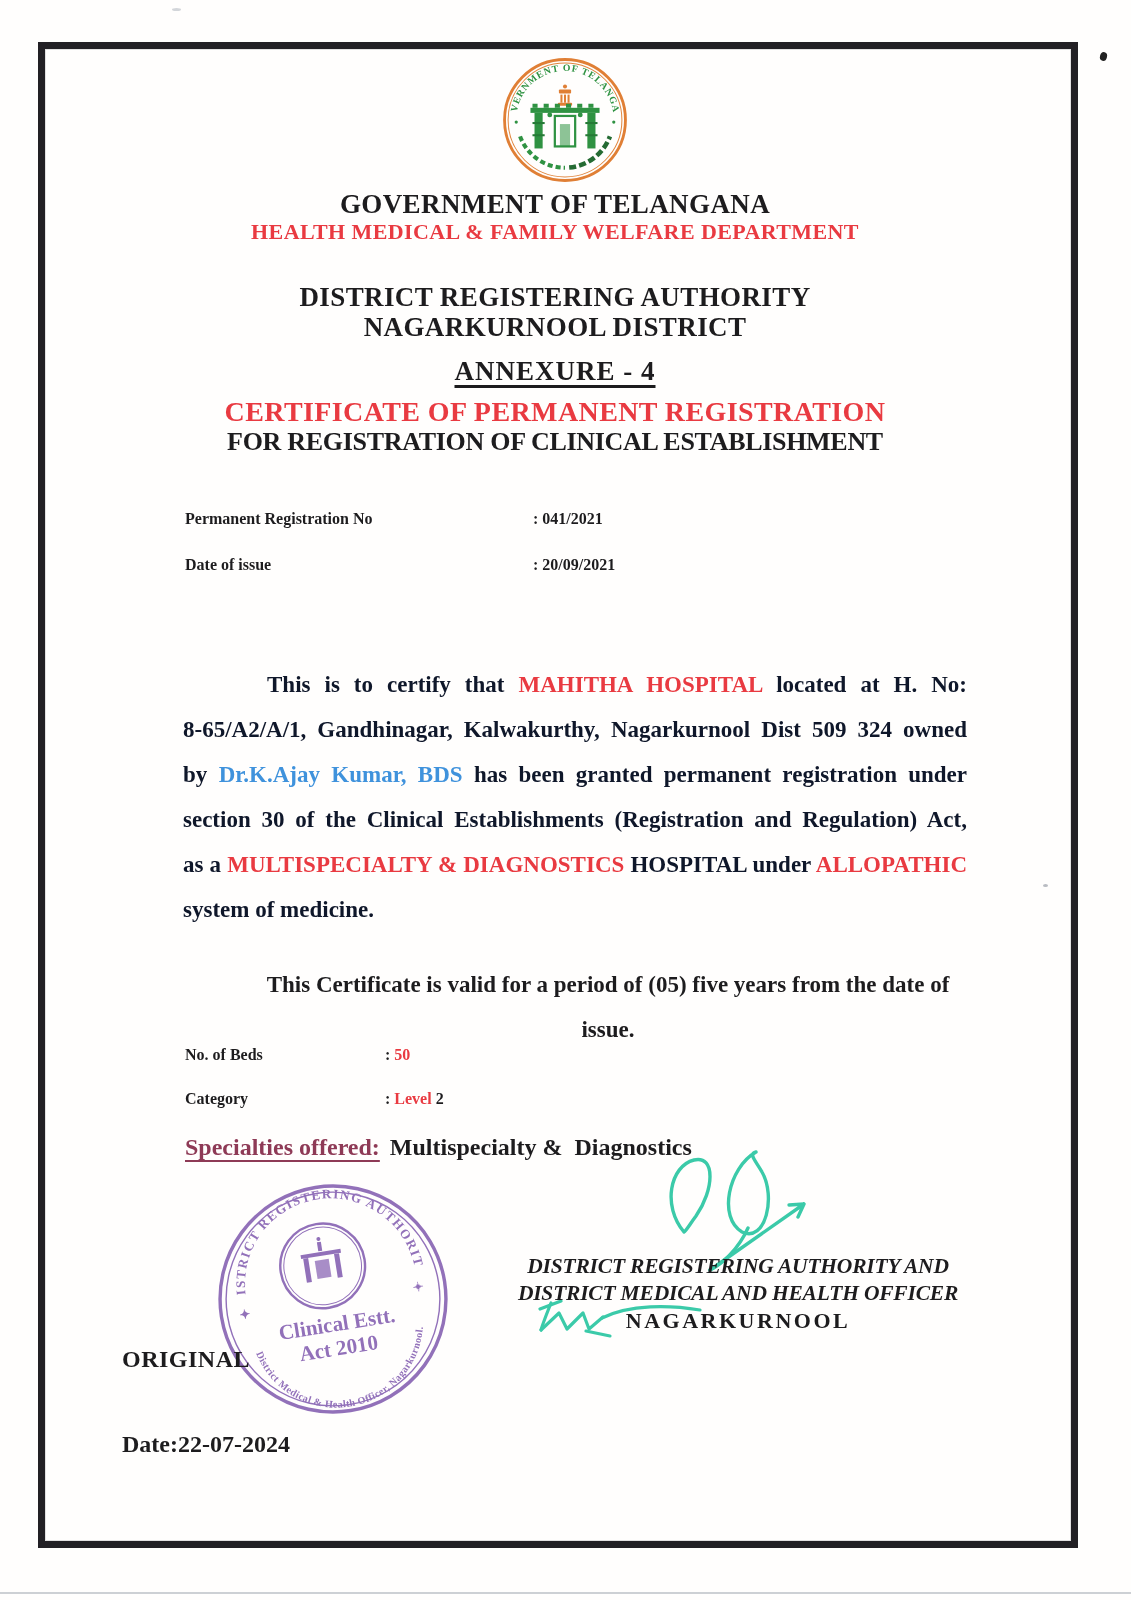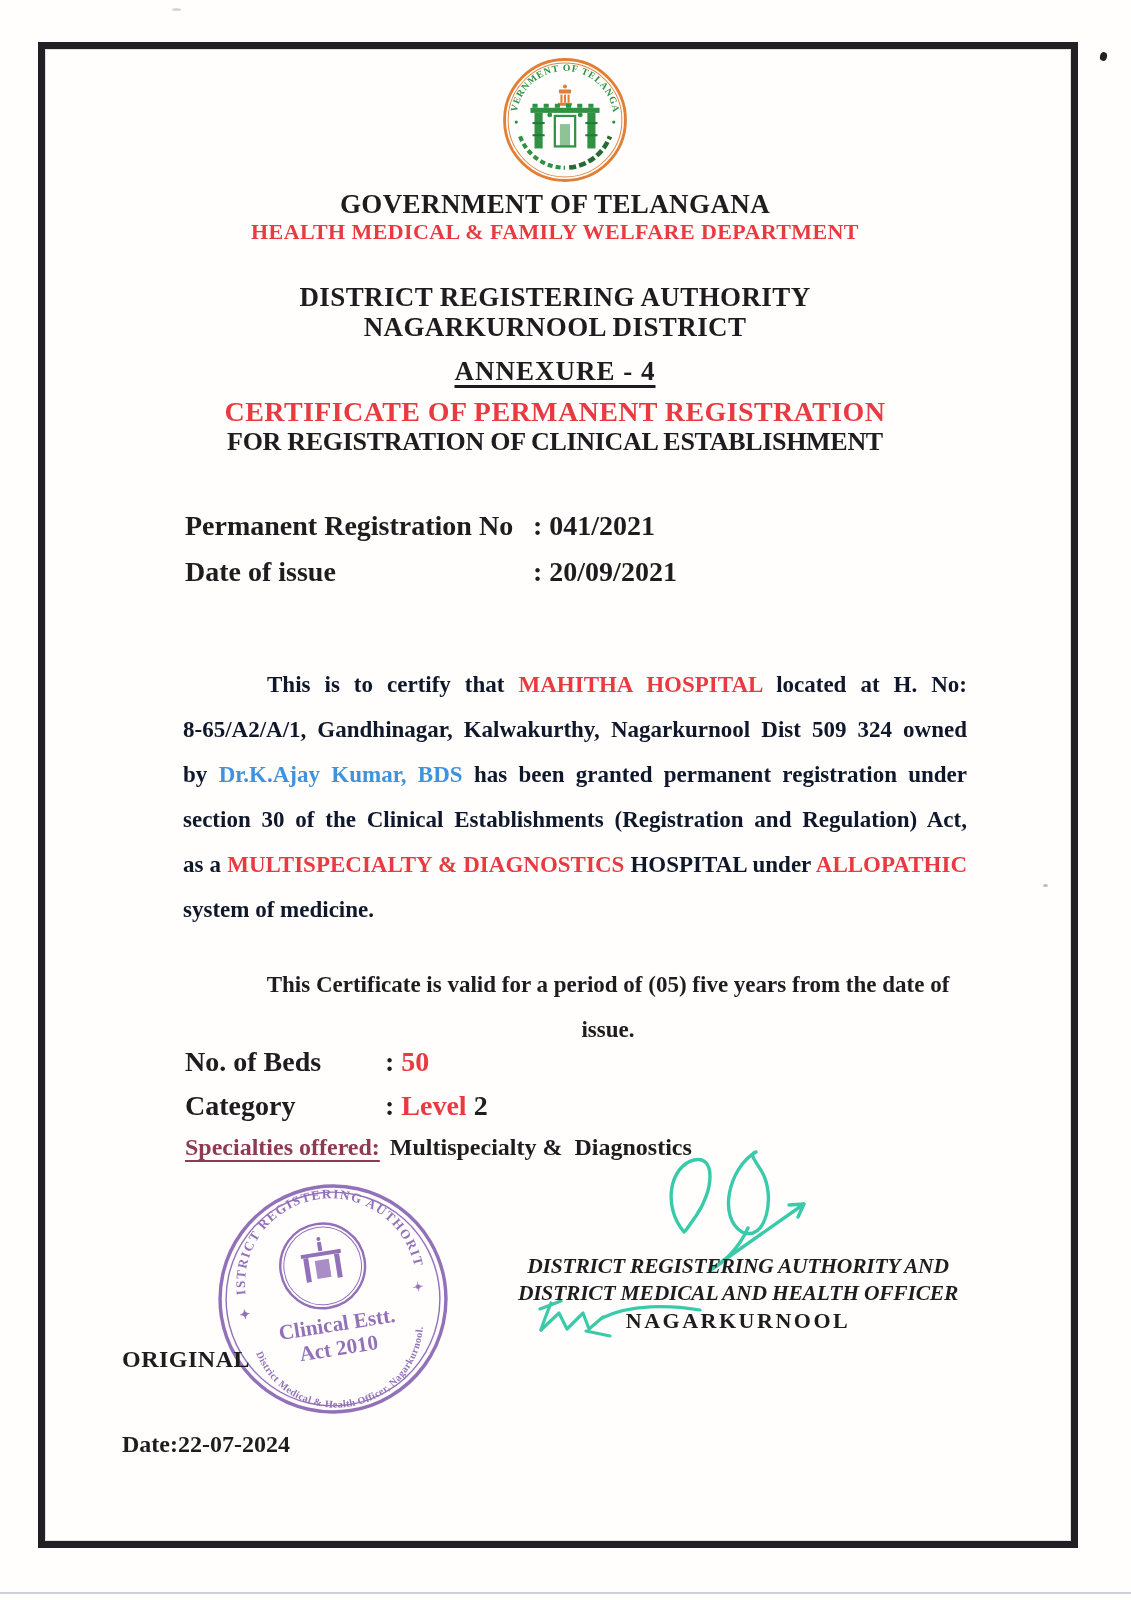--- a/index.html
+++ b/index.html
@@ -20,21 +20,21 @@
   .c-black{color:#0f172a;}
   .c-maroon{color:#8e3a56;}
   .gov-line{top:189px;font-size:27px;}
   .dept-line{top:219px;font-size:22px;color:#e93a41;}
   .dra-line{top:282px;font-size:27px;}
   .district-line{top:312px;font-size:27px;}
   .annexure-line{top:342px;font-size:27px;letter-spacing:1px;margin-top:14px;}
   .annexure-line span{text-decoration:underline;text-decoration-thickness:2.5px;text-underline-offset:5px;}
   .title1-line{top:396px;font-size:28px;color:#e93a41;}
   .title2-line{top:427px;font-size:26px;letter-spacing:-.3px;}
-  .field-row{position:absolute;left:185px;width:720px;height:32px;font-size:28px;}
+  .field-row{position:absolute;left:185px;width:720px;height:32px;font-size:16px;}
   .field-label{position:absolute;left:0;top:0;}
   .field-value{position:absolute;left:348px;top:0;white-space:pre;}
   .small-field .field-value{left:200px;}
   .para{position:absolute;left:183px;top:662px;width:784px;font-size:23px;}
   .para-line{height:45px;line-height:45px;}
   .para-line.just{text-align:justify;text-align-last:justify;}
   .para-line.indent{padding-left:84px;box-sizing:border-box;}
   .validity{position:absolute;left:257px;top:962px;width:702px;font-size:23px;line-height:45px;text-align:center;}
   .spec-row{position:absolute;left:185px;top:1134px;font-size:24px;}
   .spec-label{text-decoration:underline;text-decoration-thickness:2px;text-underline-offset:5px;}

